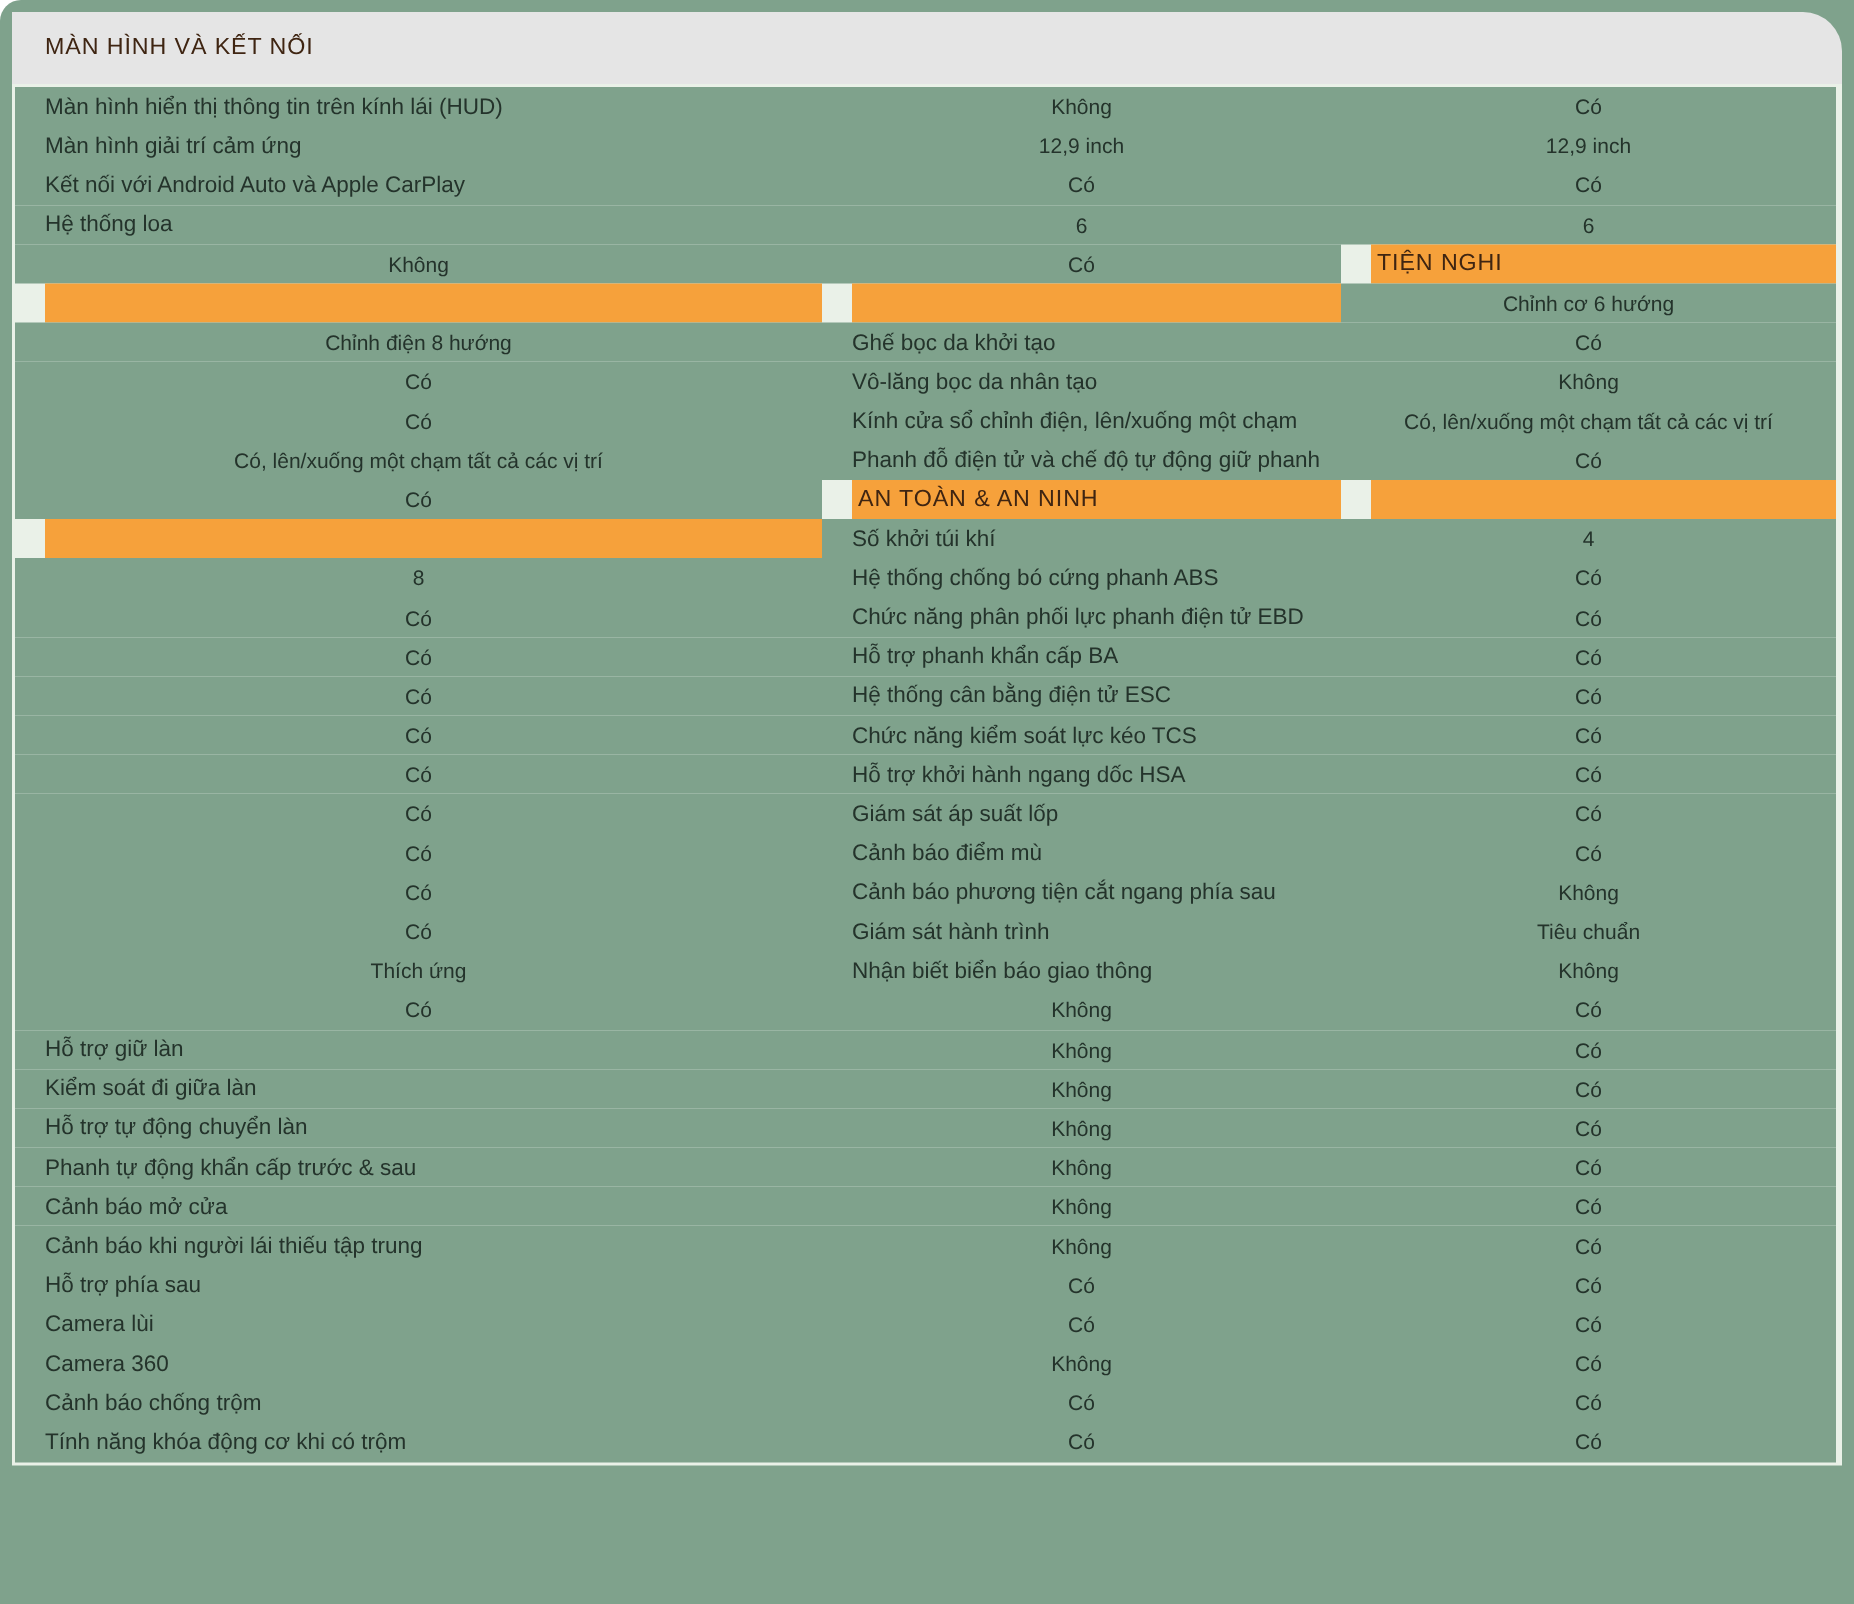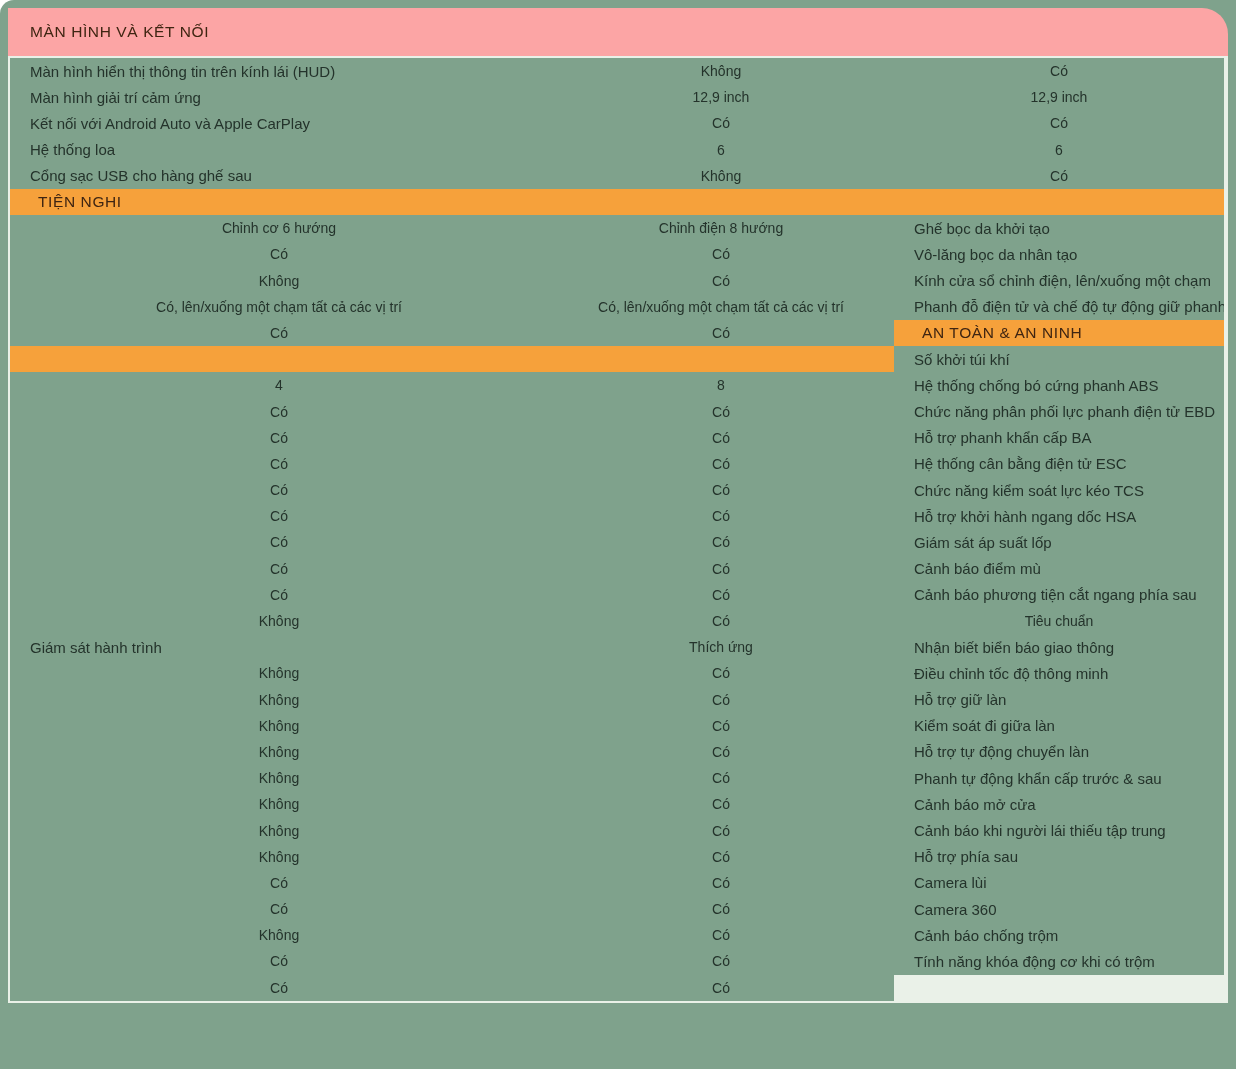--- a/index.html
+++ b/index.html
@@ -15,21 +15,21 @@
     background: #7fa28c;
     border-top-left-radius: 14px;
   }
   .table-wrap {
     position: absolute;
     left: 8px; top: 8px;
     width: 1220px;
   }
   .top-band {
     height: 48px;
-    background: #fca5a5;
+    background: #e5e5e5;
     border-top-right-radius: 26px;
     display: flex;
     align-items: center;
     padding-left: 22px;
     box-sizing: border-box;
   }
   .sec-title-text {
     color: #3f2512;
     font-size: 15.5px;
     font-weight: 500;
@@ -58,21 +58,22 @@
     color: #24332b;
     font-size: 15px;
   }
   .cell.val {
     justify-content: center;
     color: #24332b;
     font-size: 14px;
   }
   .cell.sec {
     background: #f6a13b;
-    padding-left: 28px;
+    padding-left: 4px;
+    margin-left: 20px;
   }
 </style>
 </head>
 <body>
 
 <div class="panel">
   <div class="table-wrap">
     <div class="top-band">
       <span class="sec-title-text">MÀN HÌNH VÀ KẾT NỐI</span>
     </div>
@@ -106,23 +107,20 @@
         </div>
         <div class="cell label">
           <span>Hệ thống loa</span>
         </div>
         <div class="cell val">
           <span>6</span>
         </div>
         <div class="cell val">
           <span>6</span>
         </div>
-        <div class="cell label">
-          <span>Cổng sạc USB cho hàng ghế sau</span>
-        </div>
         <div class="cell val">
           <span>Không</span>
         </div>
         <div class="cell val">
           <span>Có</span>
         </div>
         <div class="cell sec">
           <span class="sec-title-text">TIỆN NGHI</span>
         </div>
         <div class="cell sec"></div>
@@ -257,40 +255,37 @@
         </div>
         <div class="cell label">
           <span>Cảnh báo phương tiện cắt ngang phía sau</span>
         </div>
         <div class="cell val">
           <span>Không</span>
         </div>
         <div class="cell val">
           <span>Có</span>
         </div>
+        <div class="cell label">
+          <span>Giám sát hành trình</span>
+        </div>
         <div class="cell val">
           <span>Tiêu chuẩn</span>
         </div>
-        <div class="cell label">
-          <span>Giám sát hành trình</span>
-        </div>
         <div class="cell val">
           <span>Thích ứng</span>
         </div>
         <div class="cell label">
           <span>Nhận biết biển báo giao thông</span>
         </div>
         <div class="cell val">
           <span>Không</span>
         </div>
         <div class="cell val">
           <span>Có</span>
-        </div>
-        <div class="cell label">
-          <span>Điều chỉnh tốc độ thông minh</span>
         </div>
         <div class="cell val">
           <span>Không</span>
         </div>
         <div class="cell val">
           <span>Có</span>
         </div>
         <div class="cell label">
           <span>Hỗ trợ giữ làn</span>
         </div>

